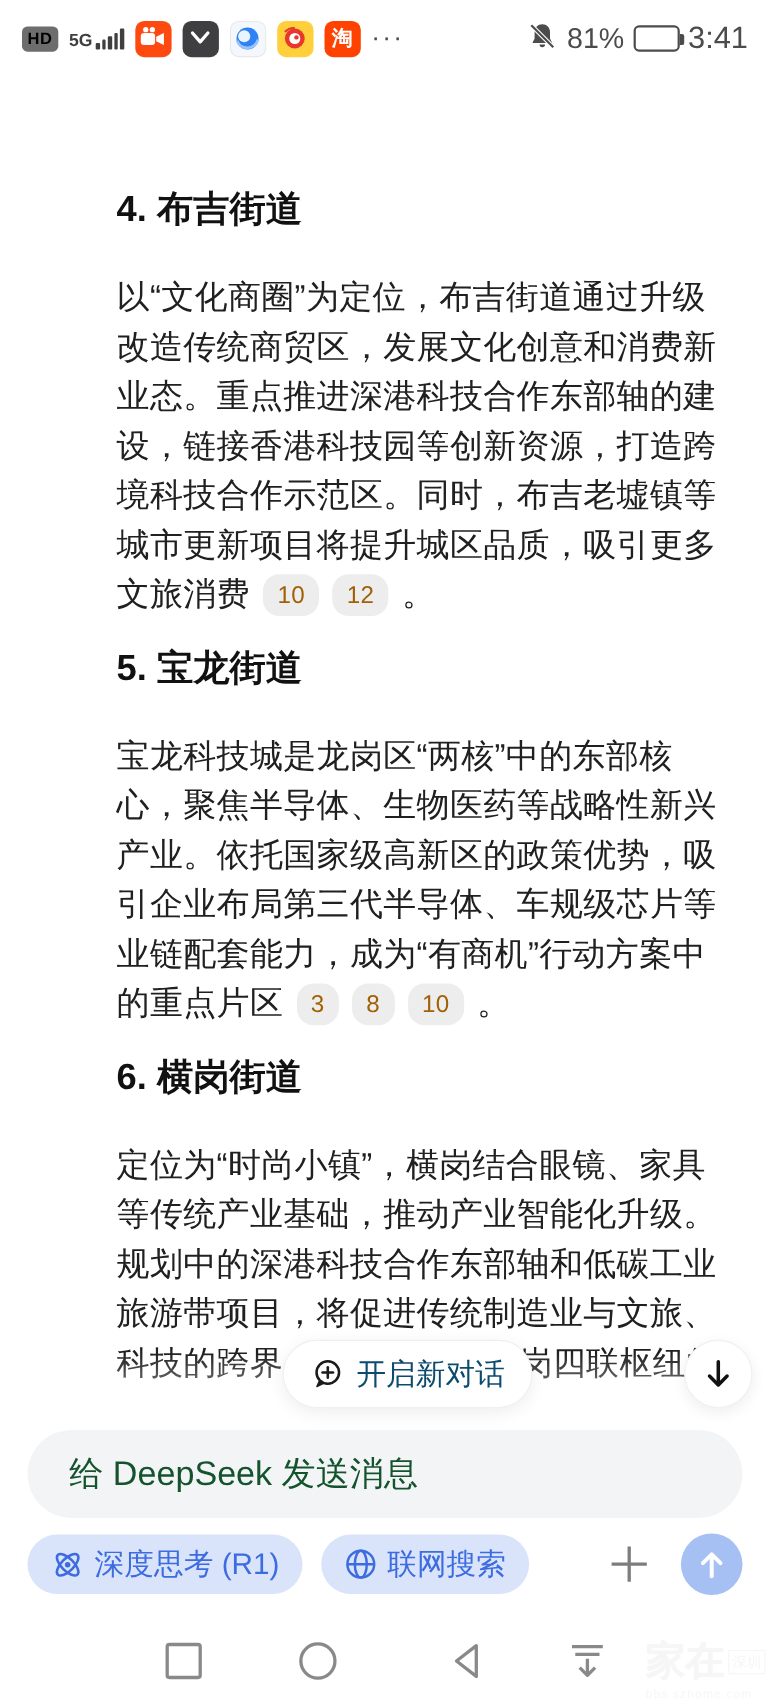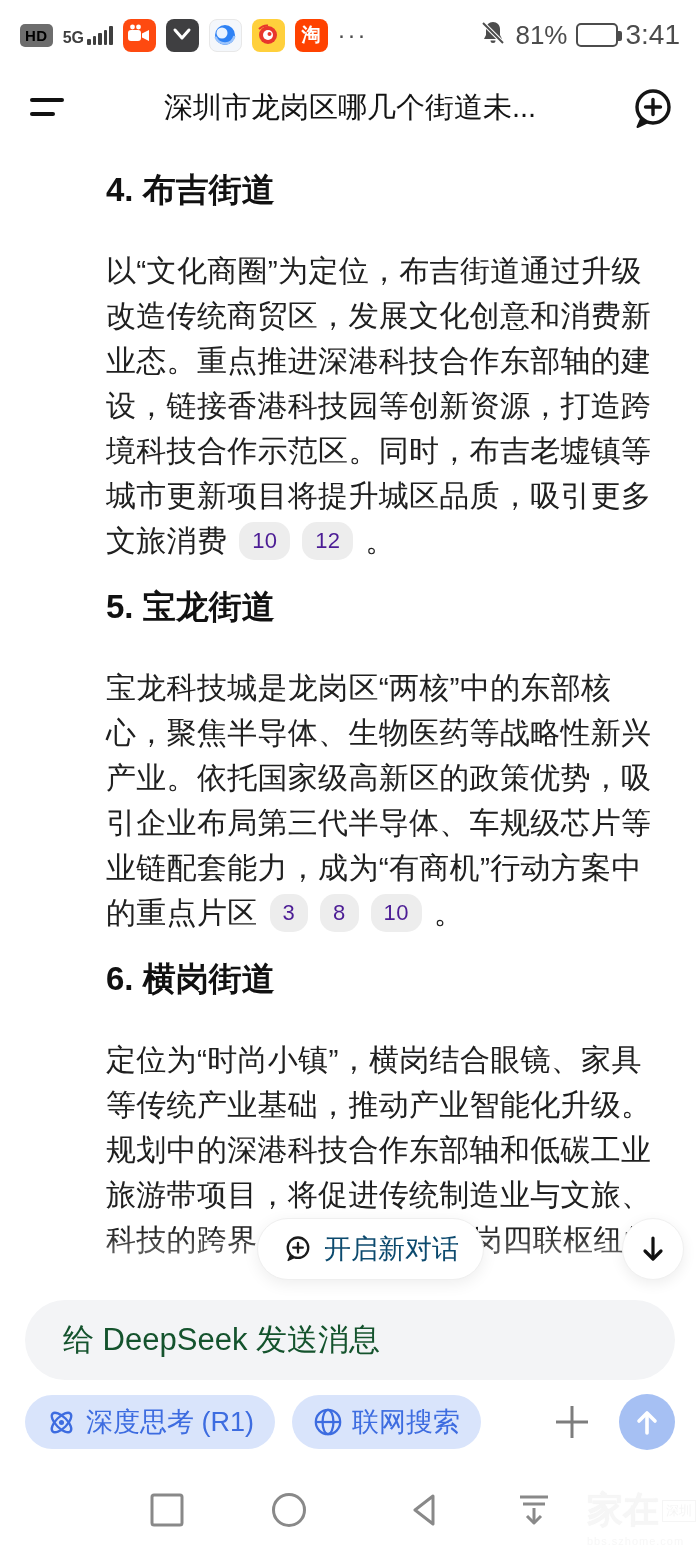--- a/index.html
+++ b/index.html
@@ -38,21 +38,21 @@
   .h-title { position:absolute; left:90px; right:90px; top:8px; text-align:center; font-size:29px; font-weight:500; color:#141414; white-space:nowrap; overflow:hidden; }
   .new-chat { position:absolute; right:22px; top:4px; width:50px; height:50px; cursor:pointer; }
 
   
   .content { position:absolute; top:150px; left:106px; width:548px; color:#202020; }
   .sec-h { font-size:33px; line-height:40px; font-weight:700; color:#111; margin-top:24px; }
   .sec-h.first { margin-top:20px; }
   .para { margin-top:38px; }
   .para .line { font-size:30px; line-height:45px; white-space:nowrap; letter-spacing:.3px; }
   .cite-line { display:flex; align-items:center; gap:12px; }
-  .badge { background:#ededed; color:#4c1d95; font-size:22px; line-height:1; border-radius:15px; padding:8px 13px; min-width:22px; text-align:center; cursor:pointer; }
+  .badge { background:#ededed; color:#a16207; font-size:22px; line-height:1; border-radius:15px; padding:8px 13px; min-width:22px; text-align:center; cursor:pointer; }
   .faded-line { display:flex; }
   .faded-line .frag-r { margin-left:auto; }
 
   
   .bottom-fade { position:absolute; left:0; right:0; top:1230px; height:317px; background:linear-gradient(to bottom, rgba(255,255,255,0) 0px, #ffffff 85px, #ffffff 100%); z-index:2; }
 
   
   .float-newchat { position:absolute; left:257px; top:1218px; height:62px; border-radius:31px; background:#fff; border:1px solid #efefef; box-shadow:0 4px 16px rgba(0,0,0,.07); display:flex; align-items:center; gap:10px; padding:0 24px; z-index:3; cursor:pointer; }
   .float-newchat .lbl { font-size:27px; color:#0c4a6e; font-weight:500; white-space:nowrap; }
   .scroll-down { position:absolute; left:622px; top:1218px; width:62px; height:62px; border-radius:50%; background:#fff; border:1px solid #f0f0f0; box-shadow:0 4px 14px rgba(0,0,0,.07); display:flex; align-items:center; justify-content:center; z-index:3; cursor:pointer; }
@@ -135,35 +135,20 @@
             <line x1="4" y1="4" x2="24" y2="24" stroke="#fff" stroke-width="4"></line>
             <line x1="4" y1="4" x2="24" y2="24" stroke="#4c4c4c" stroke-width="2"></line>
           </svg>
       </span>
       <span class="pct">81%</span>
       <span class="battery"><span class="lvl"></span><span class="nub"></span></span>
       <span class="time">3:41</span>
     </div>
   </div>
 
-  <div class="header">
-    <div class="hamburger">
-        <i></i>
-        <i></i>
-      </div>
-    <div class="h-title">深圳市龙岗区哪几个街道未...</div>
-    <div class="new-chat">
-      <svg width="50" height="50" viewBox="0 0 50 50">
-        <circle cx="25" cy="23" r="16" fill="none" stroke="#151515" stroke-width="3.4"></circle>
-        <path d="M13 35 L9.5 43 L19 38.5" fill="#151515" stroke="#151515" stroke-width="2" stroke-linejoin="round"></path>
-        <line x1="25" y1="15.5" x2="25" y2="30.5" stroke="#151515" stroke-width="3.4" stroke-linecap="round"></line>
-        <line x1="17.5" y1="23" x2="32.5" y2="23" stroke="#151515" stroke-width="3.4" stroke-linecap="round"></line>
-      </svg>
-    </div>
-  </div>
 
   <div class="content">
 
     <h3 class="sec-h first">4. 布吉街道</h3>
     <div class="para">
       <div class="line">以“文化商圈”为定位，布吉街道通过升级</div>
       <div class="line">改造传统商贸区，发展文化创意和消费新</div>
       <div class="line">业态。重点推进深港科技合作东部轴的建</div>
       <div class="line">设，链接香港科技园等创新资源，打造跨</div>
       <div class="line">境科技合作示范区。同时，布吉老墟镇等</div>

